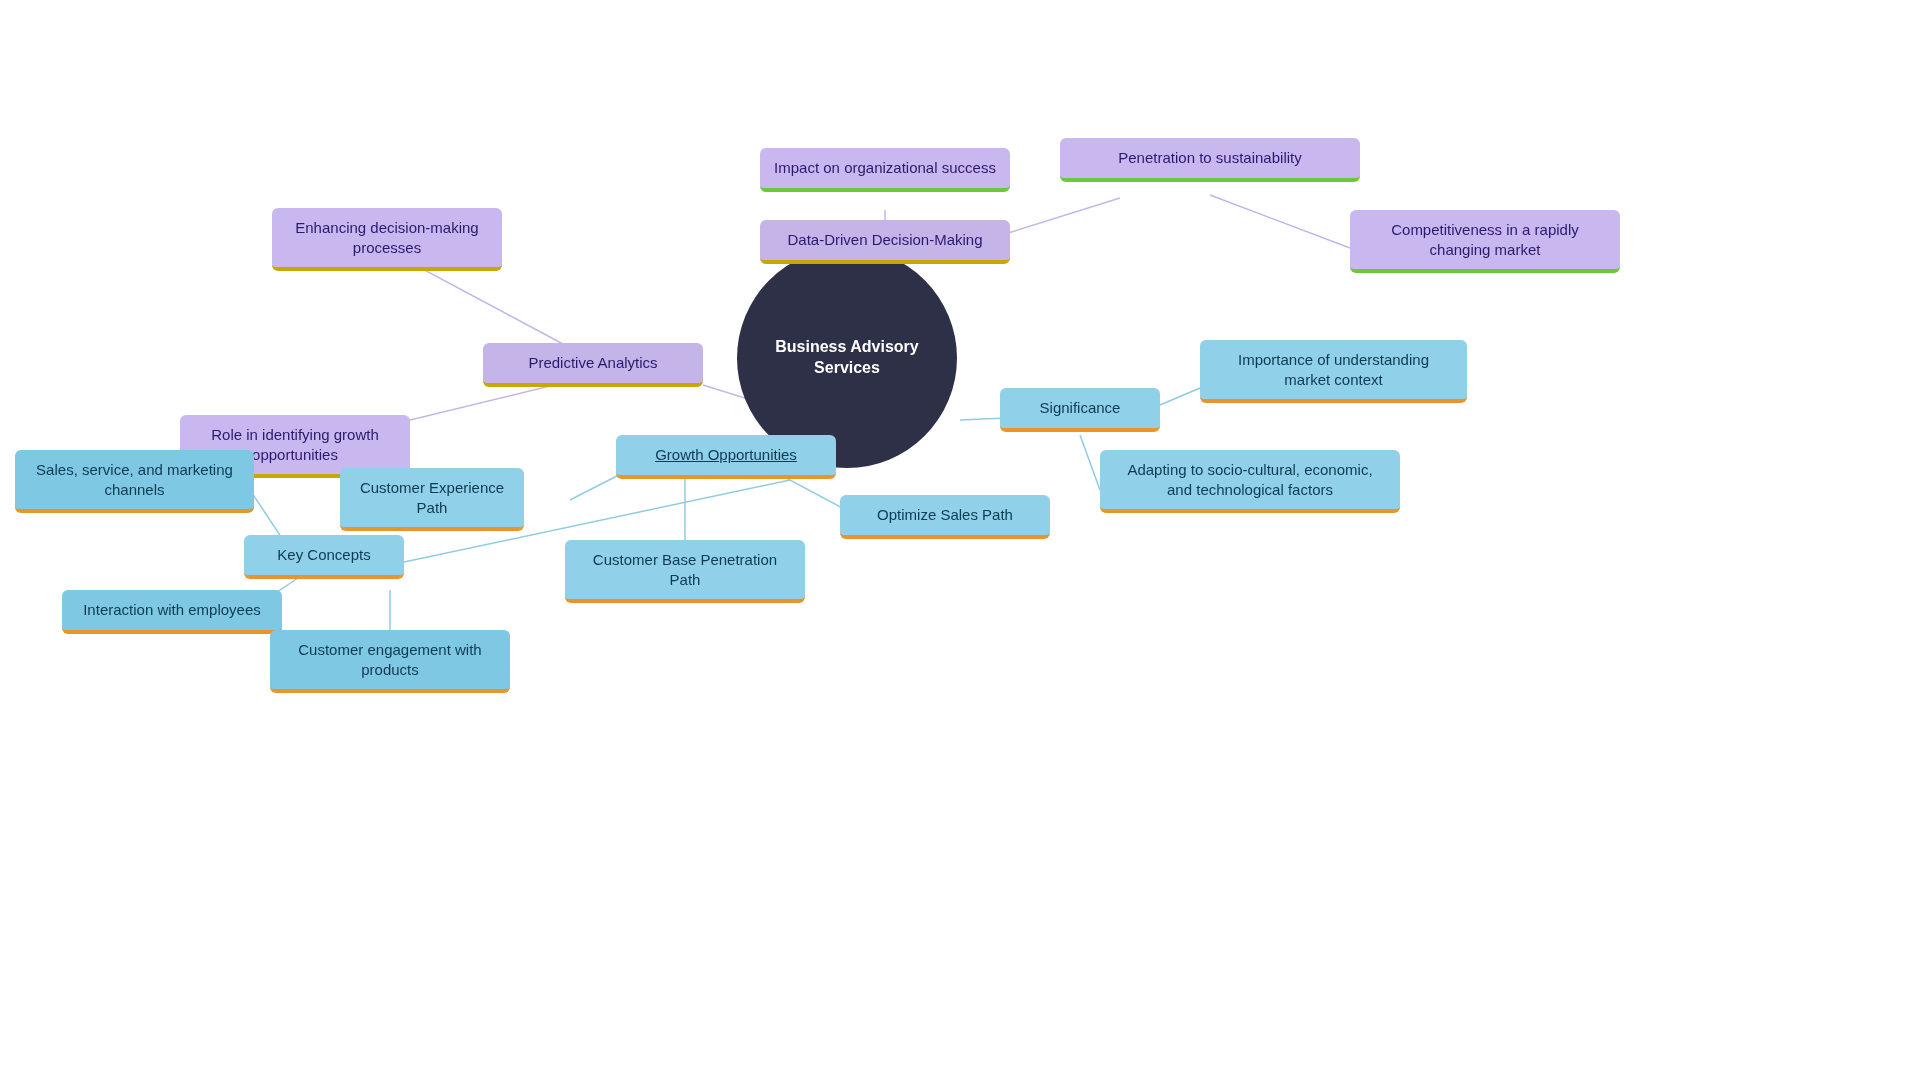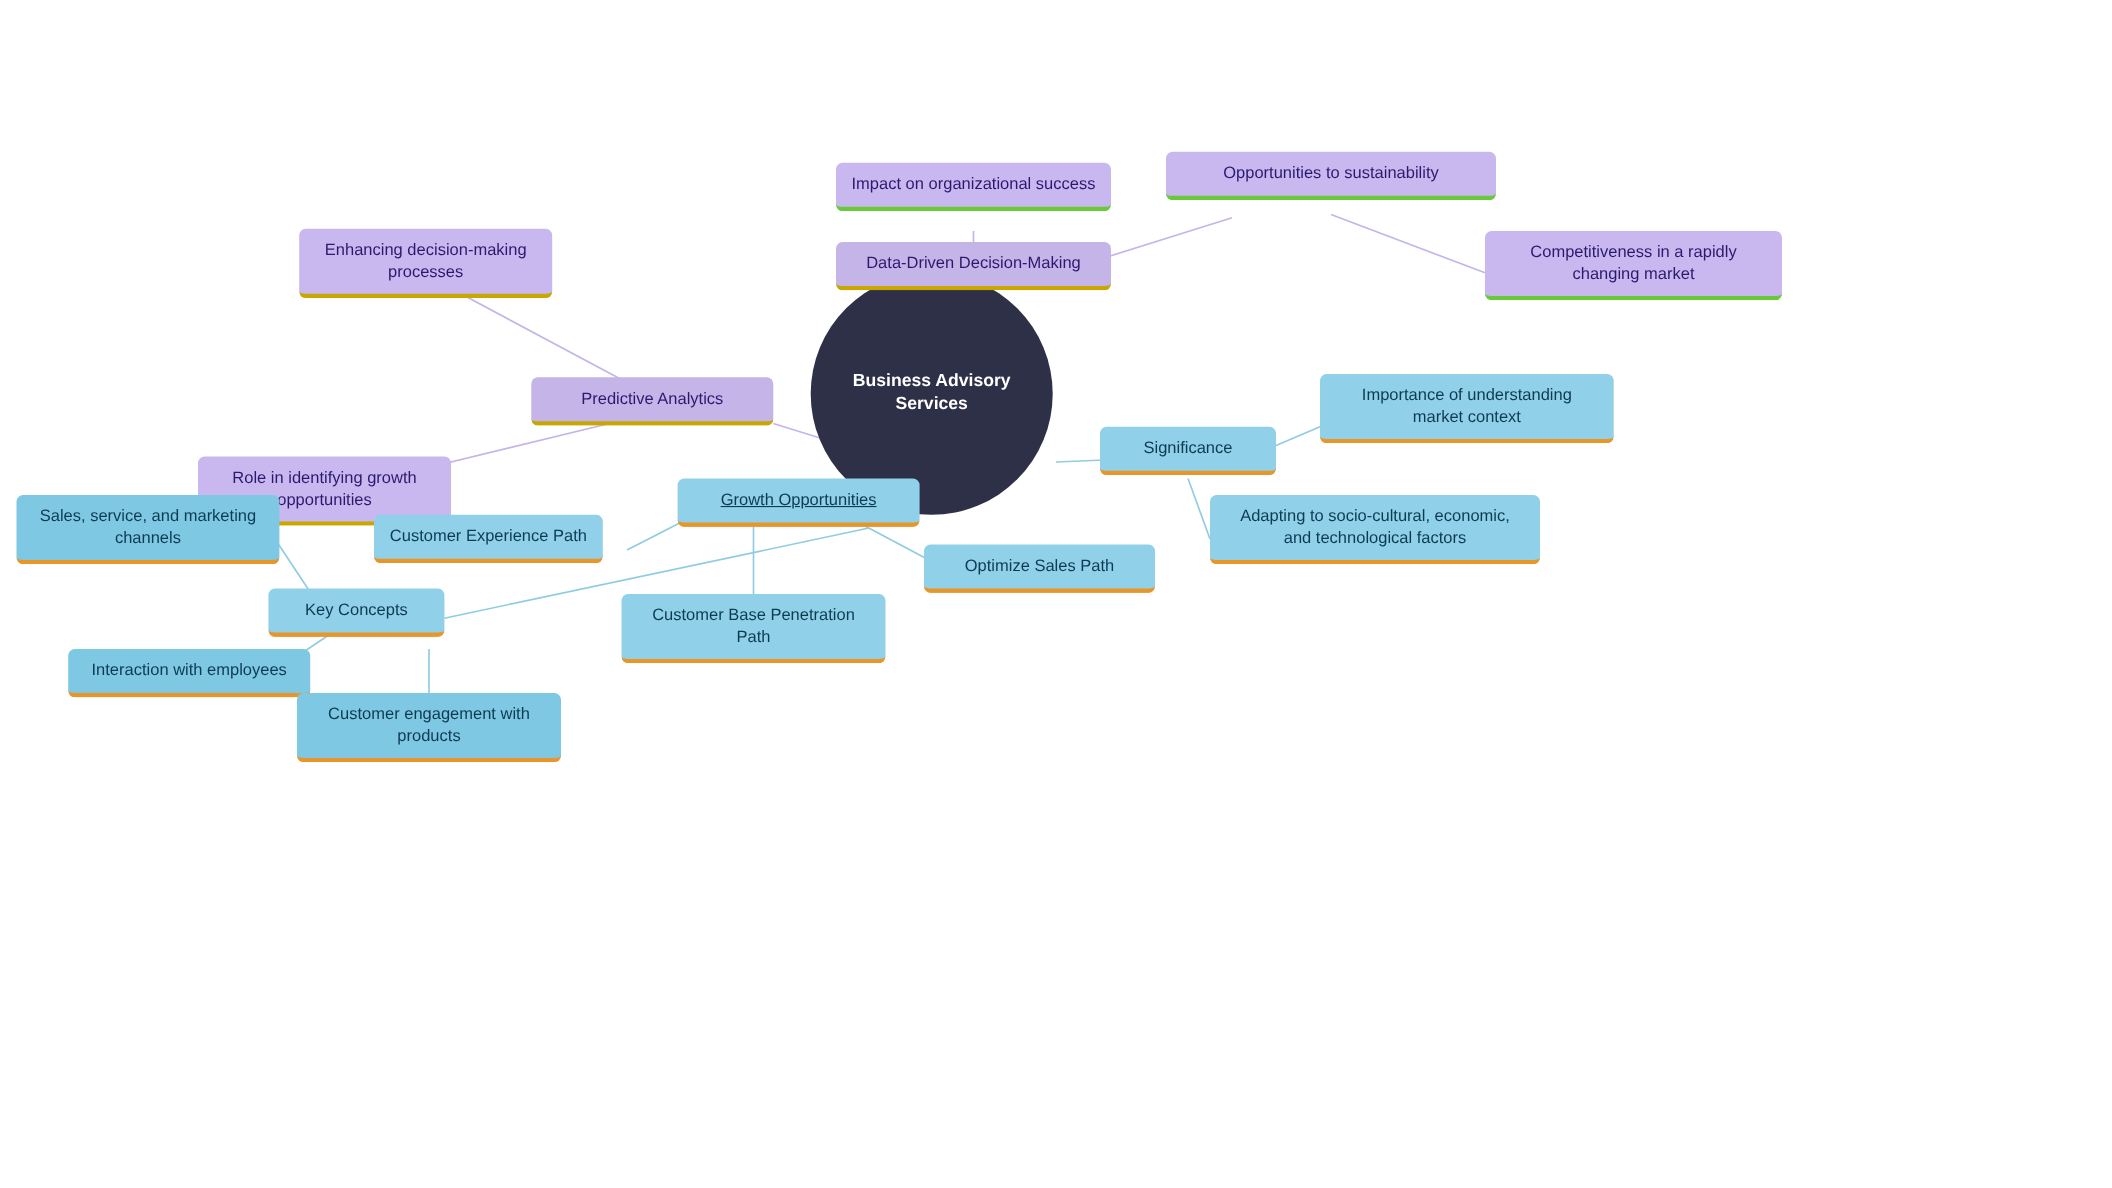--- a/index.html
+++ b/index.html
@@ -66,21 +66,21 @@
     #node-growth { left: 616px; top: 435px; width: 220px; text-decoration: underline; }
     #node-significance { left: 1000px; top: 388px; width: 160px; }
     #node-key-concepts { left: 244px; top: 535px; width: 160px; }
     #node-enhancing { left: 272px; top: 208px; width: 230px; }
     #node-role { left: 180px; top: 415px; width: 230px; }
     #node-impact { left: 760px; top: 148px; width: 250px; }
     #node-contribution { left: 1060px; top: 138px; width: 300px; }
     #node-competitiveness { left: 1350px; top: 210px; width: 270px; }
     #node-importance { left: 1200px; top: 340px; width: 267px; }
     #node-adapting { left: 1100px; top: 450px; width: 300px; }
-    #node-customer-exp { left: 340px; top: 468px; width: 208px; }
+    #node-customer-exp { left: 340px; top: 468px; width: 184px; }
     #node-customer-base { left: 565px; top: 540px; width: 240px; }
     #node-optimize { left: 840px; top: 495px; width: 210px; }
     #node-sales-channels { left: 15px; top: 450px; width: 239px; }
     #node-interaction { left: 15px; top: 590px; width: 220px; margin-left: 47px; }
     #node-customer-engagement { left: 270px; top: 630px; width: 240px; }
 
     svg#lines {
       position: absolute;
       top: 0; left: 0;
       width: 1920px;
@@ -165,21 +165,21 @@
 
 <div class="node node-purple" id="node-role">
   <span>Role in identifying growth opportunities</span>
 </div>
 
 <div class="node node-purple" id="node-impact">
   <span>Impact on organizational success</span>
 </div>
 
 <div class="node node-purple" id="node-contribution">
-  <span>Opportunities to sustainability</span>
+  <span>Penetration to sustainability</span>
 </div>
 
 <div class="node node-purple" id="node-competitiveness">
   <span>Competitiveness in a rapidly changing market</span>
 </div>
 
 <div class="node node-lightblue" id="node-importance">
   <span>Importance of understanding market context</span>
 </div>
 

